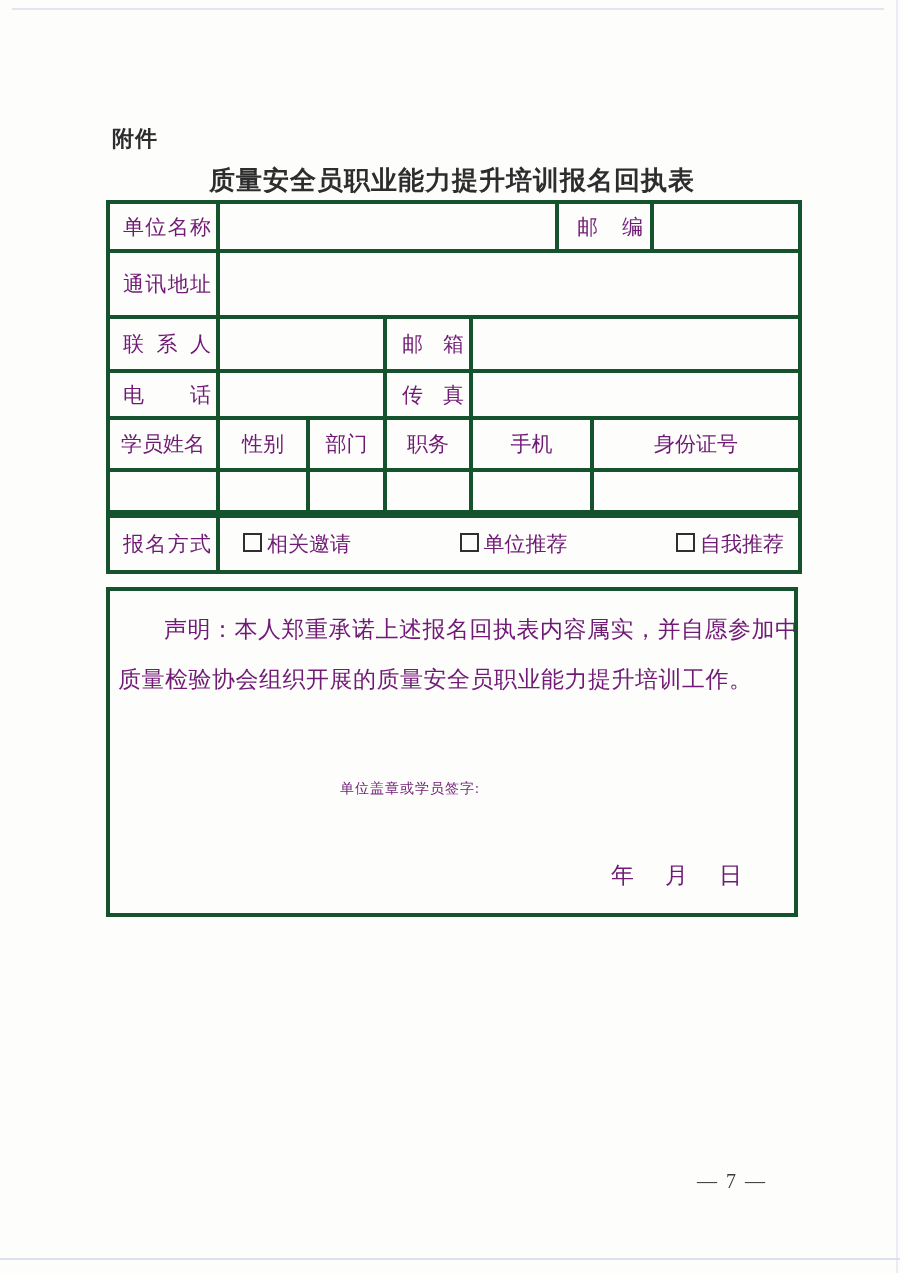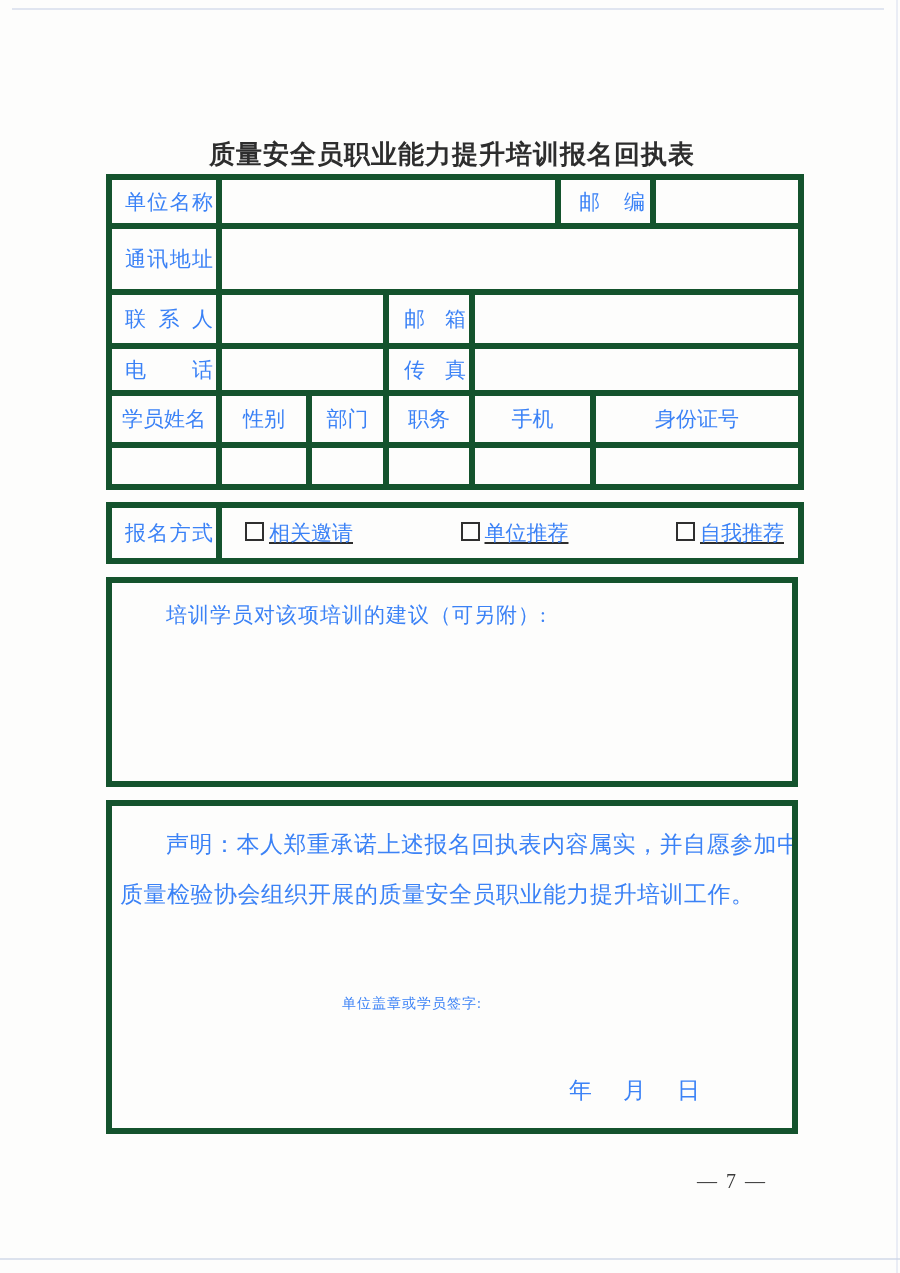--- a/index.html
+++ b/index.html
@@ -16,23 +16,23 @@
   .scan-top{position:absolute;top:8px;left:12px;right:16px;height:2px;background:#c3cde4;opacity:.5;}
   .scan-bottom{position:absolute;top:1258px;left:0;right:0;height:2px;background:#b4c0dc;opacity:.45;}
   .scan-right{position:absolute;top:0;bottom:0;right:2px;width:2px;background:#ccd5ea;opacity:.4;}
 
   .content{position:absolute;left:106px;top:126px;width:692px;}
 
   .attachment{font-size:22px;font-weight:700;line-height:26px;padding-left:6px;letter-spacing:1px;}
   .doc-title{margin-top:12px;text-align:center;font-size:26px;font-weight:700;line-height:34px;letter-spacing:1px;white-space:nowrap;}
 
   table{border-collapse:collapse;table-layout:fixed;width:692px;}
-  td{border:6px solid #14532d;padding:0;font-size:21px;color:#3b82f6;overflow:hidden;}
+  td{border:4px solid #14532d;padding:0;font-size:21px;color:#701a75;overflow:hidden;}
   .tblA{margin-top:2px;}
-  .tblB{margin-top:12px;text-decoration:underline;}
+  .tblB{}
   .tblC{margin-top:13px;}
   .tblD{margin-top:13px;}
 
   .lbl-cell{padding-left:13px;}
   .mid-cell{padding-left:15px;}
   .post-cell{padding-left:18px;}
   
   .jl{display:inline-block;text-align:justify;text-align-last:justify;vertical-align:middle;}
   .w88{width:88px;}
   .w62{width:62px;}
@@ -52,34 +52,35 @@
   .cbbox{display:inline-block;width:15px;height:15px;border:2px solid #2f2f2f;margin-right:5px;vertical-align:-1px;background:#fdfdfc;}
 
   .sugg-cell{height:198px;vertical-align:top;}
   .sugg-text{padding:18px 10px 0 54px;font-size:21px;letter-spacing:1px;}
 
   .decl-cell{height:322px;vertical-align:top;}
   .decl-p{padding:14px 8px 0 8px;font-size:23px;line-height:50px;letter-spacing:0.5px;}
   .decl-line1{text-indent:46px;white-space:nowrap;}
   .decl-line2{white-space:nowrap;}
   .sig-line{margin-top:70px;padding-left:230px;font-size:14px;line-height:28px;letter-spacing:1px;}
-  .date-line{margin-top:58px;text-align:right;padding-right:88px;font-size:23px;line-height:30px;letter-spacing:4px;}
+  .date-line{margin-top:58px;text-align:right;padding-right:48px;font-size:23px;line-height:30px;letter-spacing:4px;}
 
   .page-number{position:absolute;top:1170px;right:133px;font-size:20px;letter-spacing:2px;color:#3a3a3a;}
 </style>
 </head>
 <body>
 
 <div class="sheet">
   <div class="scan-top"></div>
   <div class="scan-bottom"></div>
   <div class="scan-right"></div>
 
   <div class="content">
 
+    <div class="attachment">附件</div>
     <div class="doc-title">质量安全员职业能力提升培训报名回执表</div>
 
     <table class="tblA">
       <colgroup>
         <col style="width:110px">
           <col style="width:90px">
           <col style="width:77px">
           <col style="width:86px">
         <col style="width:86px">
           <col style="width:35px">
@@ -140,29 +141,20 @@
           <div class="cbrow">
             <span class="cb-opt"><span class="cbbox"></span><span>相关邀请</span></span>
             <span class="cb-opt"><span class="cbbox"></span><span>单位推荐</span></span>
             <span class="cb-opt"><span class="cbbox"></span><span>自我推荐</span></span>
           </div>
         </td>
       </tr>
     </tbody>
       </table>
 
-    <table class="tblC">
-      <tbody>
-          <tr>
-        <td class="sugg-cell">
-          <div class="sugg-text">培训学员对该项培训的建议（可另附）:</div>
-        </td>
-      </tr>
-    </tbody>
-      </table>
 
     <table class="tblD">
       <tbody>
           <tr>
         <td class="decl-cell">
           <div class="decl-p">
             <div class="decl-line1">声明：本人郑重承诺上述报名回执表内容属实，并自愿参加中国</div>
             <div class="decl-line2">质量检验协会组织开展的质量安全员职业能力提升培训工作。</div>
           </div>
           <div class="sig-line">单位盖章或学员签字:</div>

